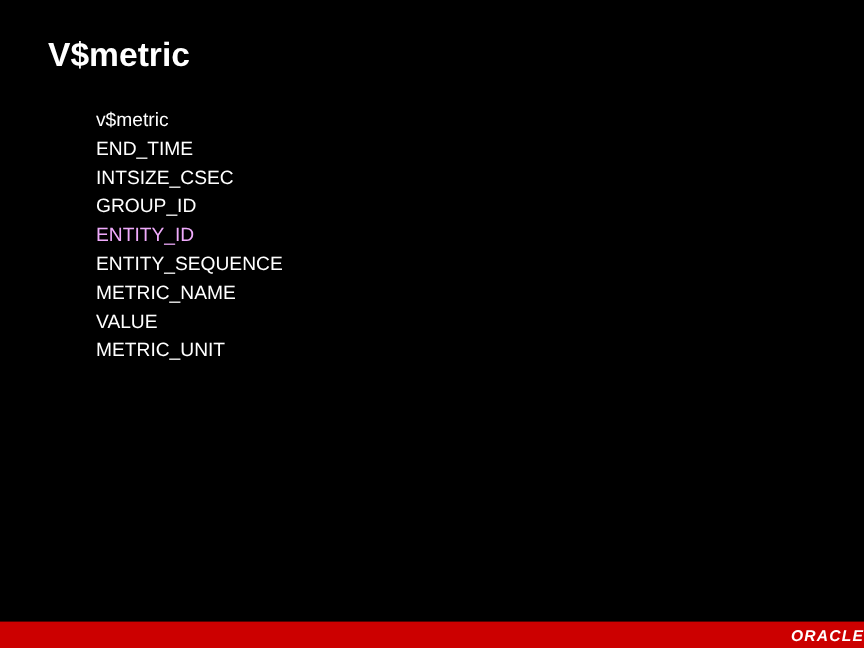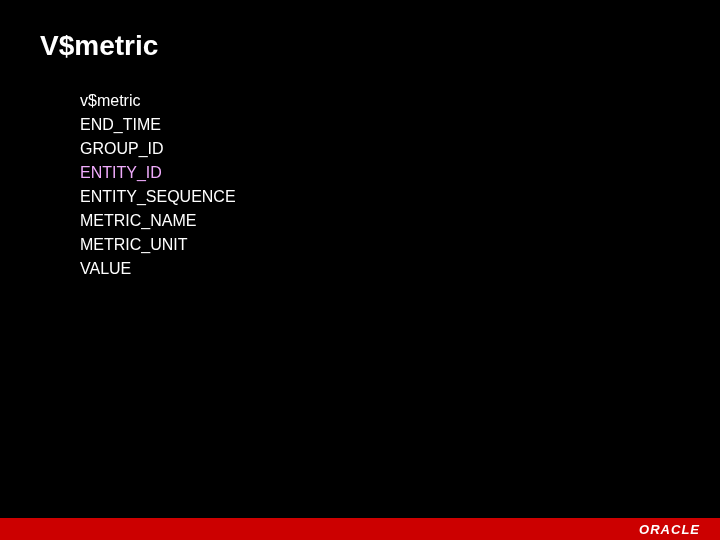--- a/index.html
+++ b/index.html
@@ -43,42 +43,42 @@
     .bottom-bar {
       position: absolute;
       bottom: 0;
       left: 0;
       width: 100%;
       height: 22px;
       background-color: #cc0000;
       display: flex;
       align-items: center;
       justify-content: flex-end;
-      padding-right: 20px;
     }
 
     .oracle-logo {
       color: #ffffff;
       font-size: 13px;
       font-weight: bold;
       font-style: italic;
       letter-spacing: 1px;
     }
   </style>
 </head>
 <body>
 
 <div class="page-title">V$metric</div>
 
 <div class="content-list">
 <div class="list-item">v$metric</div>
     <div class="list-item">END_TIME</div>
+    <div class="list-item">INTSIZE_CSEC</div>
     <div class="list-item">GROUP_ID</div>
     <div class="list-item highlighted">ENTITY_ID</div>
     <div class="list-item">ENTITY_SEQUENCE</div>
     <div class="list-item">METRIC_NAME</div>
+    <div class="list-item">VALUE</div>
     <div class="list-item">METRIC_UNIT</div>
-    <div class="list-item">VALUE</div>
   </div>
 
 <div class="bottom-bar">
   <span class="oracle-logo">ORACLE</span>
 </div>
 
 </body></html>

